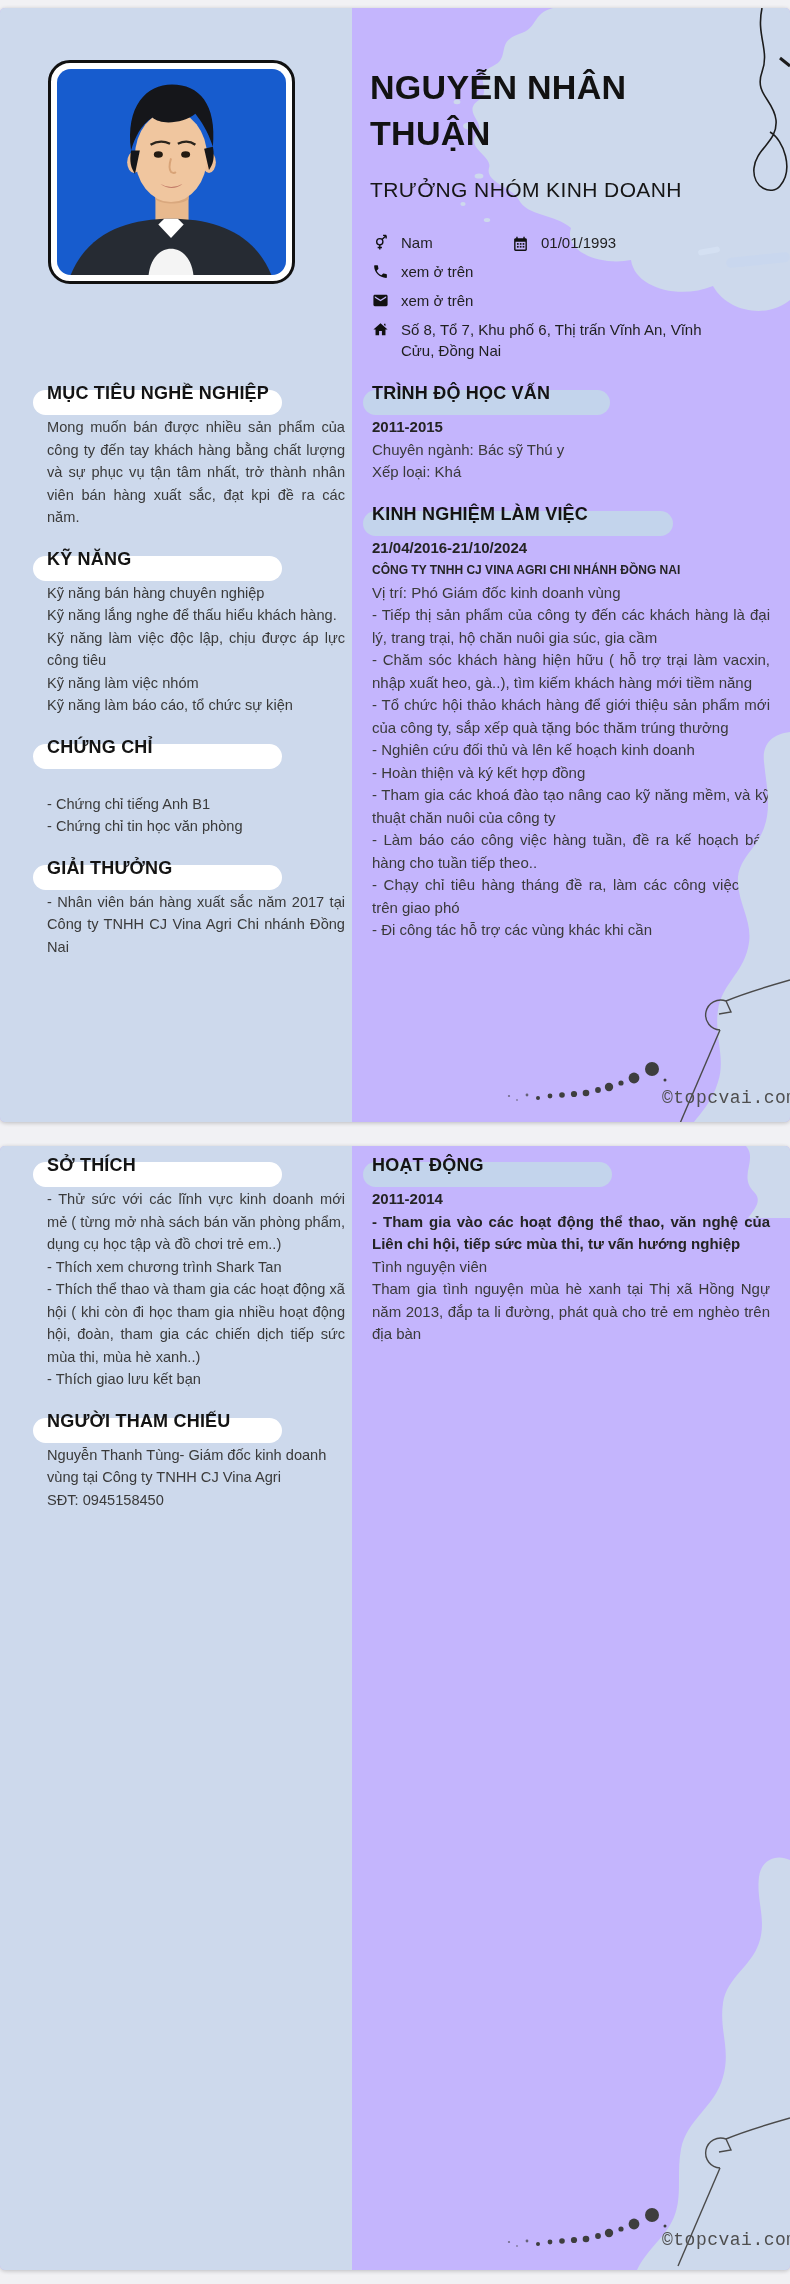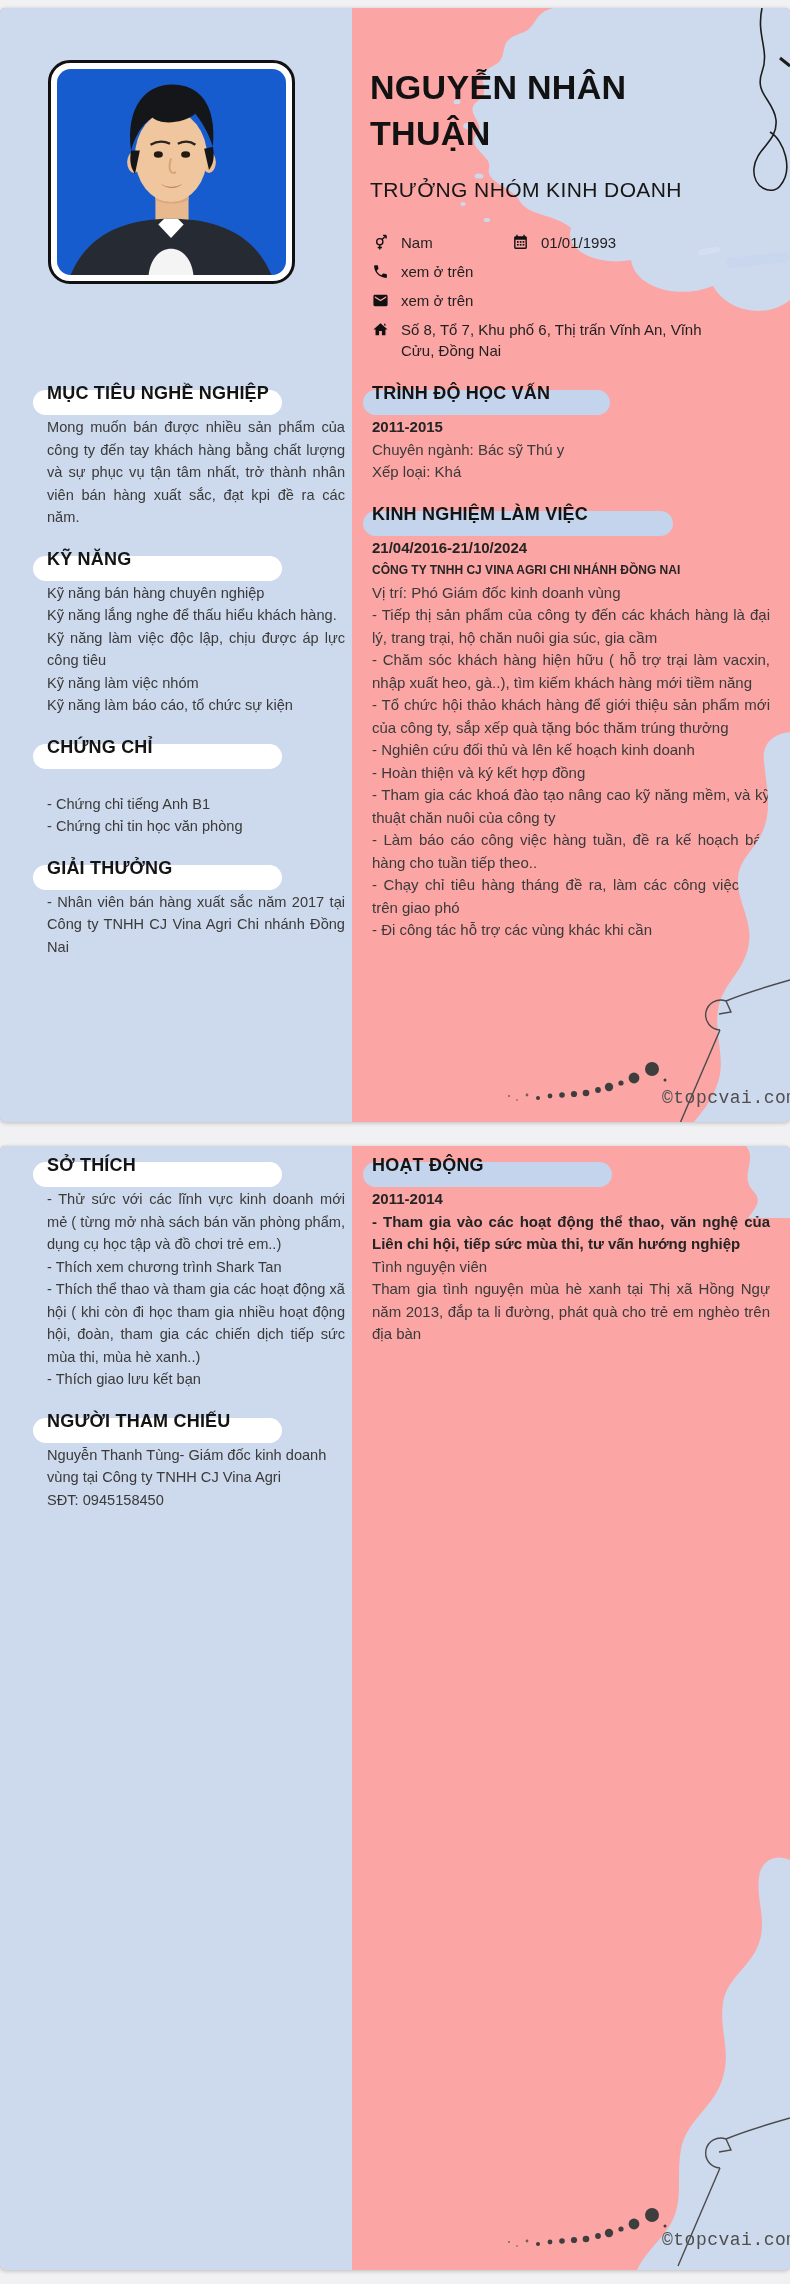--- a/index.html
+++ b/index.html
@@ -1,40 +1,40 @@
 <!DOCTYPE html>
 <html><head>
 <meta charset="utf-8">
 <style>
   html,body{margin:0;padding:0;}
   body{
     width:790px;height:2284px;background:#f1f1f4;
     font-family:"Liberation Sans","DejaVu Sans",sans-serif;color:#3b3b3b;
     -webkit-font-smoothing:antialiased;
   }
-  .page{position:relative;width:790px;background:#fca5a5;border-radius:5px;
+  .page{position:relative;width:790px;background:#c4b5fd;border-radius:5px;
     box-shadow:0 1px 4px rgba(0,0,0,.22);overflow:hidden;}
   #page1{height:1114px;margin-top:8px;}
   #page2{height:1124px;margin-top:24px;}
   .sidebar{position:absolute;left:0;top:0;bottom:0;width:352px;background:#cdd9ec;}
 
   
   .photo-frame{position:absolute;left:48px;top:52px;width:247px;height:224px;
     background:#fff;border:3px solid #111;border-radius:22px;padding:6px;box-sizing:border-box;}
   .photo-frame svg{width:100%;height:100%;border-radius:14px;display:block;}
   .name{position:absolute;left:370px;top:56px;font-size:34px;font-weight:800;
     line-height:46px;color:#121212;letter-spacing:.3px;}
   .job-title{position:absolute;left:370px;top:170px;font-size:21px;color:#161616;
     letter-spacing:.4px;}
   .contact{position:absolute;left:372px;top:224px;width:400px;font-size:15px;color:#1f1f1f;}
   .c-row{display:flex;align-items:flex-start;margin-bottom:8px;line-height:21px;}
   .c-ico{width:17px;height:17px;flex:0 0 17px;margin-right:12px;margin-top:2px;}
   .c-ico svg{width:17px;height:17px;display:block;}
   .c-pair{display:flex;flex:0 0 140px;}
-  .c-pair2{display:flex;}
+  .c-pair2{display:flex;align-items:flex-end;}
   .c-text{max-width:330px;}
 
   
   .lcol{position:absolute;left:47px;top:372px;width:298px;}
   .rcol{position:absolute;left:372px;top:372px;width:398px;}
   .lcol2{position:absolute;left:47px;top:6px;width:298px;}
   .rcol2{position:absolute;left:372px;top:6px;width:398px;}
   .sec{margin-bottom:17px;}
   .sec-head{position:relative;height:32px;margin-bottom:4px;}
   .sec-title{position:relative;font-size:18px;font-weight:800;color:#141414;

